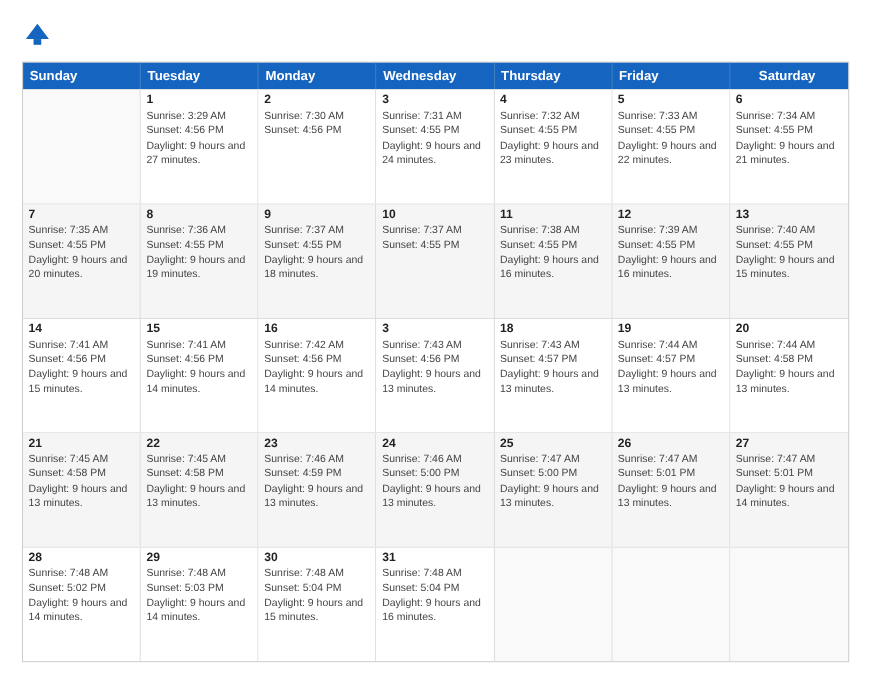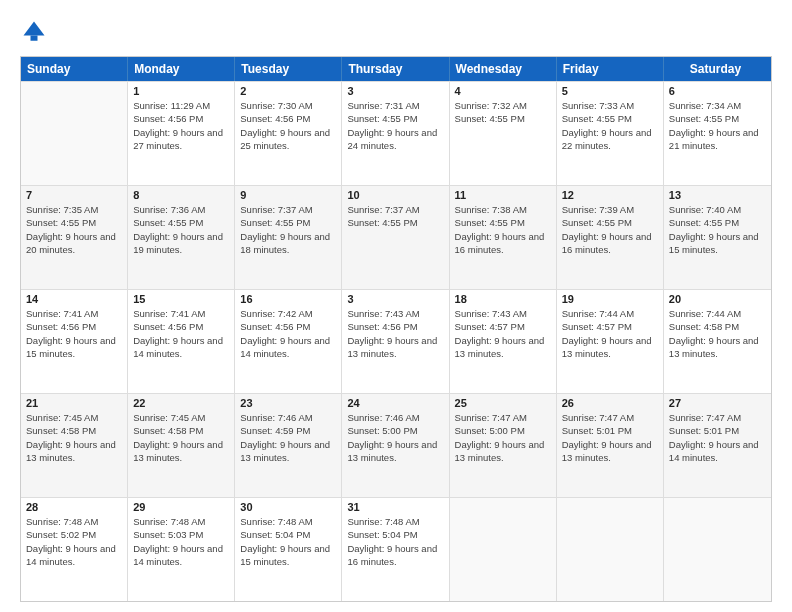--- a/index.html
+++ b/index.html
@@ -122,52 +122,52 @@
     </div>
     <div class="title-section">
       <div class="month-title"></div>
       <div class="location"></div>
     </div>
   </div>
 
   <div class="calendar">
     <div class="cal-header-row" id="cal-header">
         <div class="cal-header-cell">Sunday</div>
+        <div class="cal-header-cell">Tuesday</div>
         <div class="cal-header-cell">Monday</div>
-        <div class="cal-header-cell">Tuesday</div>
+        <div class="cal-header-cell">Wednesday</div>
         <div class="cal-header-cell">Thursday</div>
-        <div class="cal-header-cell">Wednesday</div>
         <div class="cal-header-cell">Friday</div>
         <div class="cal-header-cell">Saturday</div>
       </div>
     <div class="cal-body" id="cal-body">
         <div class="cal-row">
           <div class="cal-cell empty"></div>
           <div class="cal-cell">
             <div class="day-num">1</div>
-            <div class="cell-line">Sunrise: 11:29 AM</div>
+            <div class="cell-line">Sunrise: 3:29 AM</div>
             <div class="cell-line">Sunset: 4:56 PM</div>
             <div class="cell-line">Daylight: 9 hours and 27 minutes.</div>
           </div>
           <div class="cal-cell">
             <div class="day-num">2</div>
             <div class="cell-line">Sunrise: 7:30 AM</div>
             <div class="cell-line">Sunset: 4:56 PM</div>
-            <div class="cell-line">Daylight: 9 hours and 25 minutes.</div>
           </div>
           <div class="cal-cell">
             <div class="day-num">3</div>
             <div class="cell-line">Sunrise: 7:31 AM</div>
             <div class="cell-line">Sunset: 4:55 PM</div>
             <div class="cell-line">Daylight: 9 hours and 24 minutes.</div>
           </div>
           <div class="cal-cell">
             <div class="day-num">4</div>
             <div class="cell-line">Sunrise: 7:32 AM</div>
             <div class="cell-line">Sunset: 4:55 PM</div>
+            <div class="cell-line">Daylight: 9 hours and 23 minutes.</div>
           </div>
           <div class="cal-cell">
             <div class="day-num">5</div>
             <div class="cell-line">Sunrise: 7:33 AM</div>
             <div class="cell-line">Sunset: 4:55 PM</div>
             <div class="cell-line">Daylight: 9 hours and 22 minutes.</div>
           </div>
           <div class="cal-cell">
             <div class="day-num">6</div>
             <div class="cell-line">Sunrise: 7:34 AM</div>

